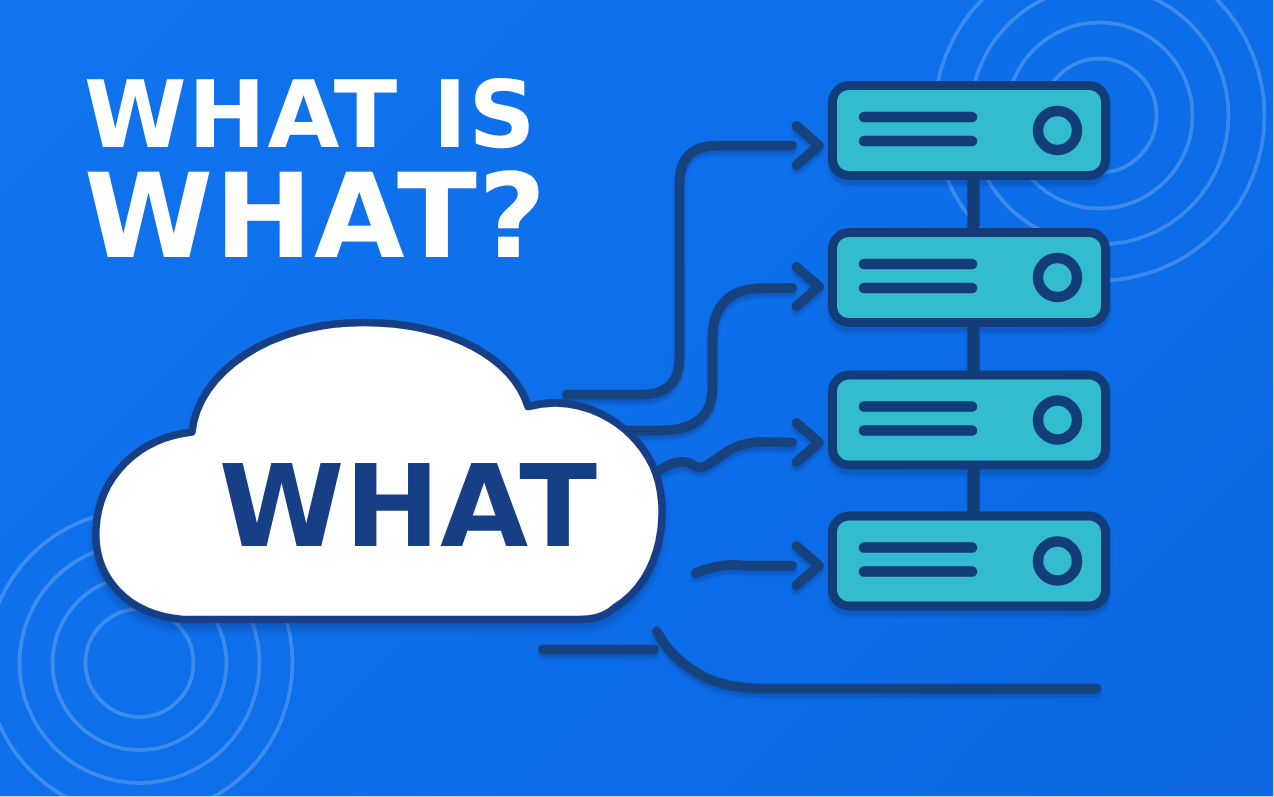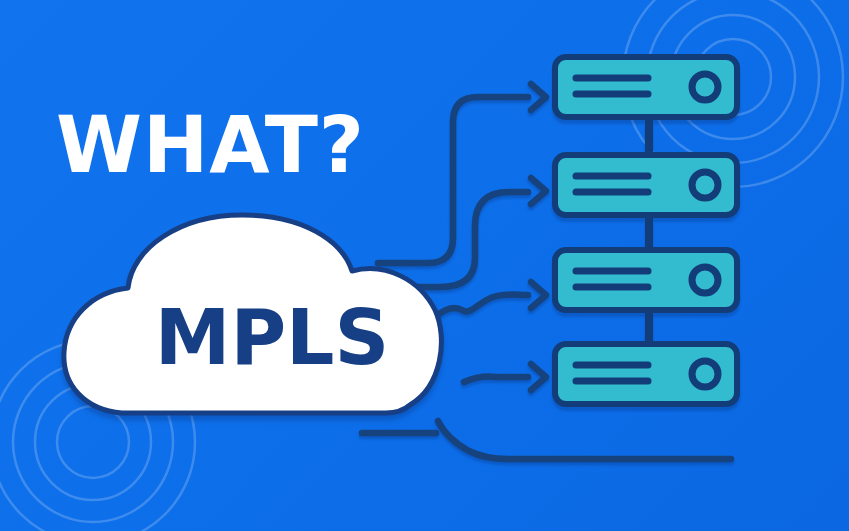--- a/index.html
+++ b/index.html
@@ -116,17 +116,18 @@
         C 66 318 92 292 128 288
         C 132 248 180 215 242 215
         C 302 215 342 240 352 271
         C 386 262 420 280 435 310
         C 448 338 442 386 410 405
         C 402 412 394 413 386 413
         L 122 413 Z"></path>
     </g>
   </svg>
 
+  <div class="title title-line1">WHAT IS</div>
   <div class="title title-line2">WHAT?</div>
 
-  <div class="cloud-label">MPLS</div>
+  <div class="cloud-label">WHAT</div>
 
 </div>
 
 </body></html>

